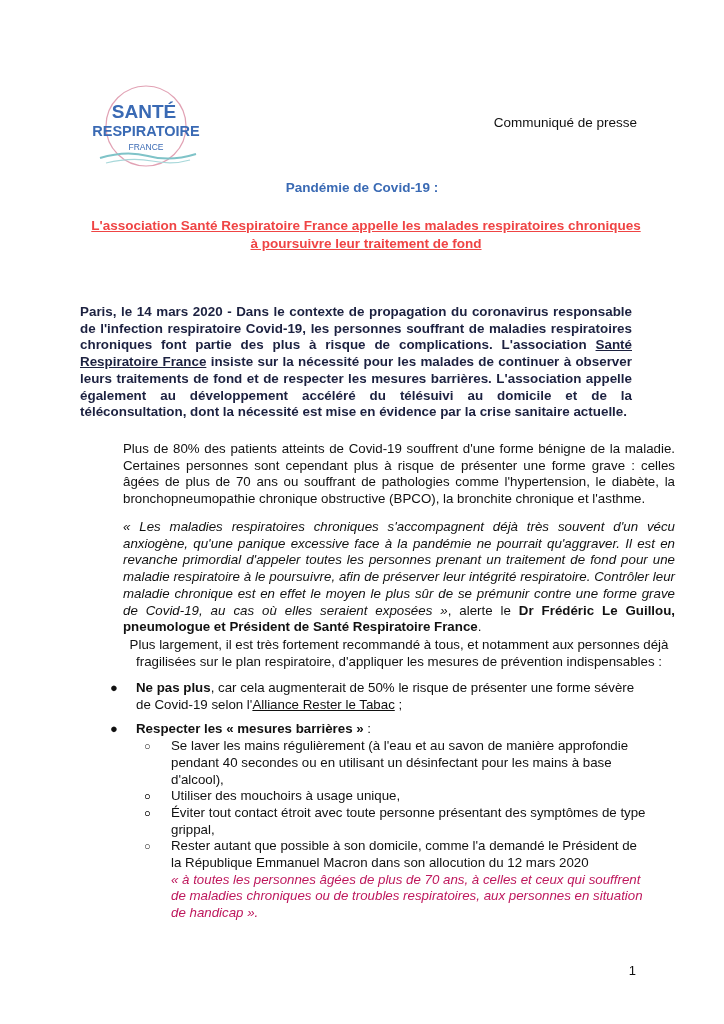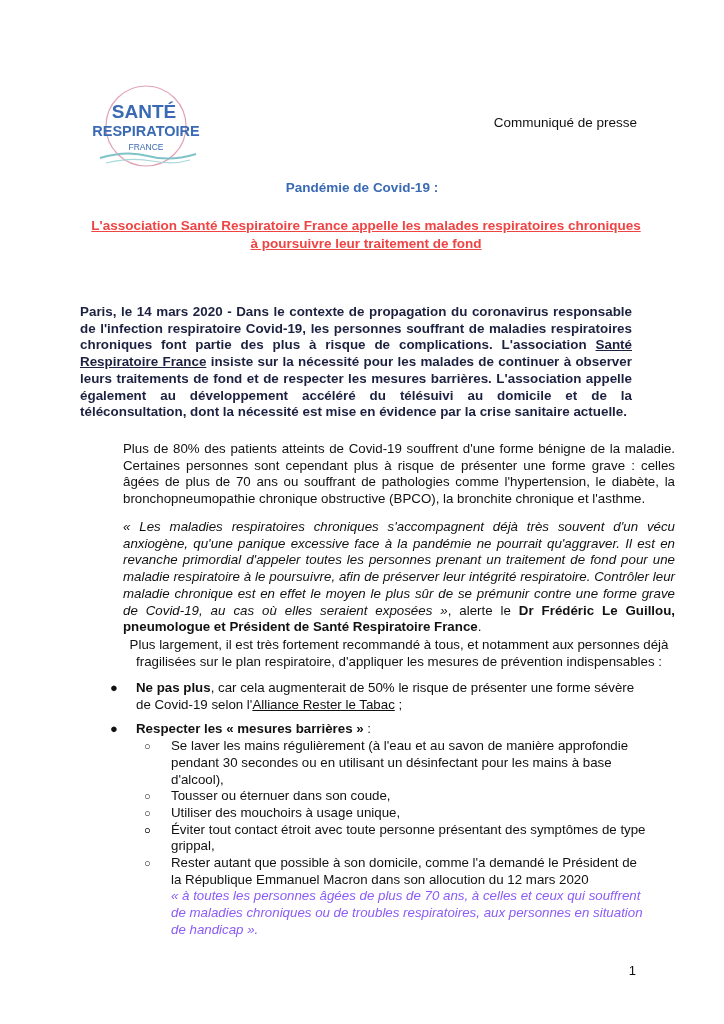--- a/index.html
+++ b/index.html
@@ -29,21 +29,21 @@
   .p3 { top:637px; text-align:center; }
 
   .bullets { position:absolute; left:86px; top:680px; width:560px; font-size:13.3px; line-height:16.7px; color:#111; }
   .bullet { position:relative; padding-left:50px; margin-bottom:8px; }
   .bullet .dot { position:absolute; left:24px; top:0; font-size:13px; }
   .bullet .b { font-weight:bold; }
   .bullet .link { text-decoration:underline; }
   .sub { list-style:none; margin:0; padding:0; }
   .sub li { position:relative; padding-left:35px; font-weight:normal; }
   .sub li .circ { position:absolute; left:8px; top:0; font-size:11px; }
-  .sub li .quote { font-style:italic; color:#8b5cf6; display:block; }
+  .sub li .quote { font-style:italic; color:#be185d; display:block; }
 
   .page-num { position:absolute; top:963px; right:88px; font-size:13px; color:#111; }
 </style>
 </head>
 <body>
 
 <div class="page">
 
   <div class="logo">
     <svg viewBox="0 0 118 96">
@@ -75,22 +75,22 @@
 
   <div class="bullets">
     <div class="bullet">
       <span class="dot">●</span>
       <span class="b">Ne pas plus</span><span>, car cela augmenterait de 50% le risque de présenter une forme sévère de Covid-19 selon l'</span><span class="link">Alliance Rester le Tabac</span><span> ;</span>
     </div>
     <div class="bullet">
       <span class="dot">●</span>
       <span class="b">Respecter les « mesures barrières »</span><span> :</span>
       <ul class="sub">
-        <li><span class="circ">○</span><span>Se laver les mains régulièrement (à l'eau et au savon de manière approfondie pendant 30 secondes ou en utilisant un désinfectant pour les mains à base d'alcool),</span></li>
-        <li><span class="circ">○</span><span>Tousser ou éternuer dans son coude,</span></li>
+        <li><span class="circ">○</span><span>Se laver les mains régulièrement (à l'eau et au savon de manière approfondie pendant 40 secondes ou en utilisant un désinfectant pour les mains à base d'alcool),</span></li>
+        <li><span class="circ">○</span></li>
         <li><span class="circ">○</span><span>Utiliser des mouchoirs à usage unique,</span></li>
         <li><span class="circ">○</span></li>
         <li><span class="circ">○</span><span>Éviter tout contact étroit avec toute personne présentant des symptômes de type grippal,</span></li>
         <li><span class="circ">○</span><span>Rester autant que possible à son domicile, comme l'a demandé le Président de la République Emmanuel Macron dans son allocution du 12 mars 2020</span><span class="quote">« à toutes les personnes âgées de plus de 70 ans, à celles et ceux qui souffrent de maladies chroniques ou de troubles respiratoires, aux personnes en situation de handicap ».</span></li>
       </ul>
     </div>
   </div>
 
   <div class="page-num">1</div>
 </div>

